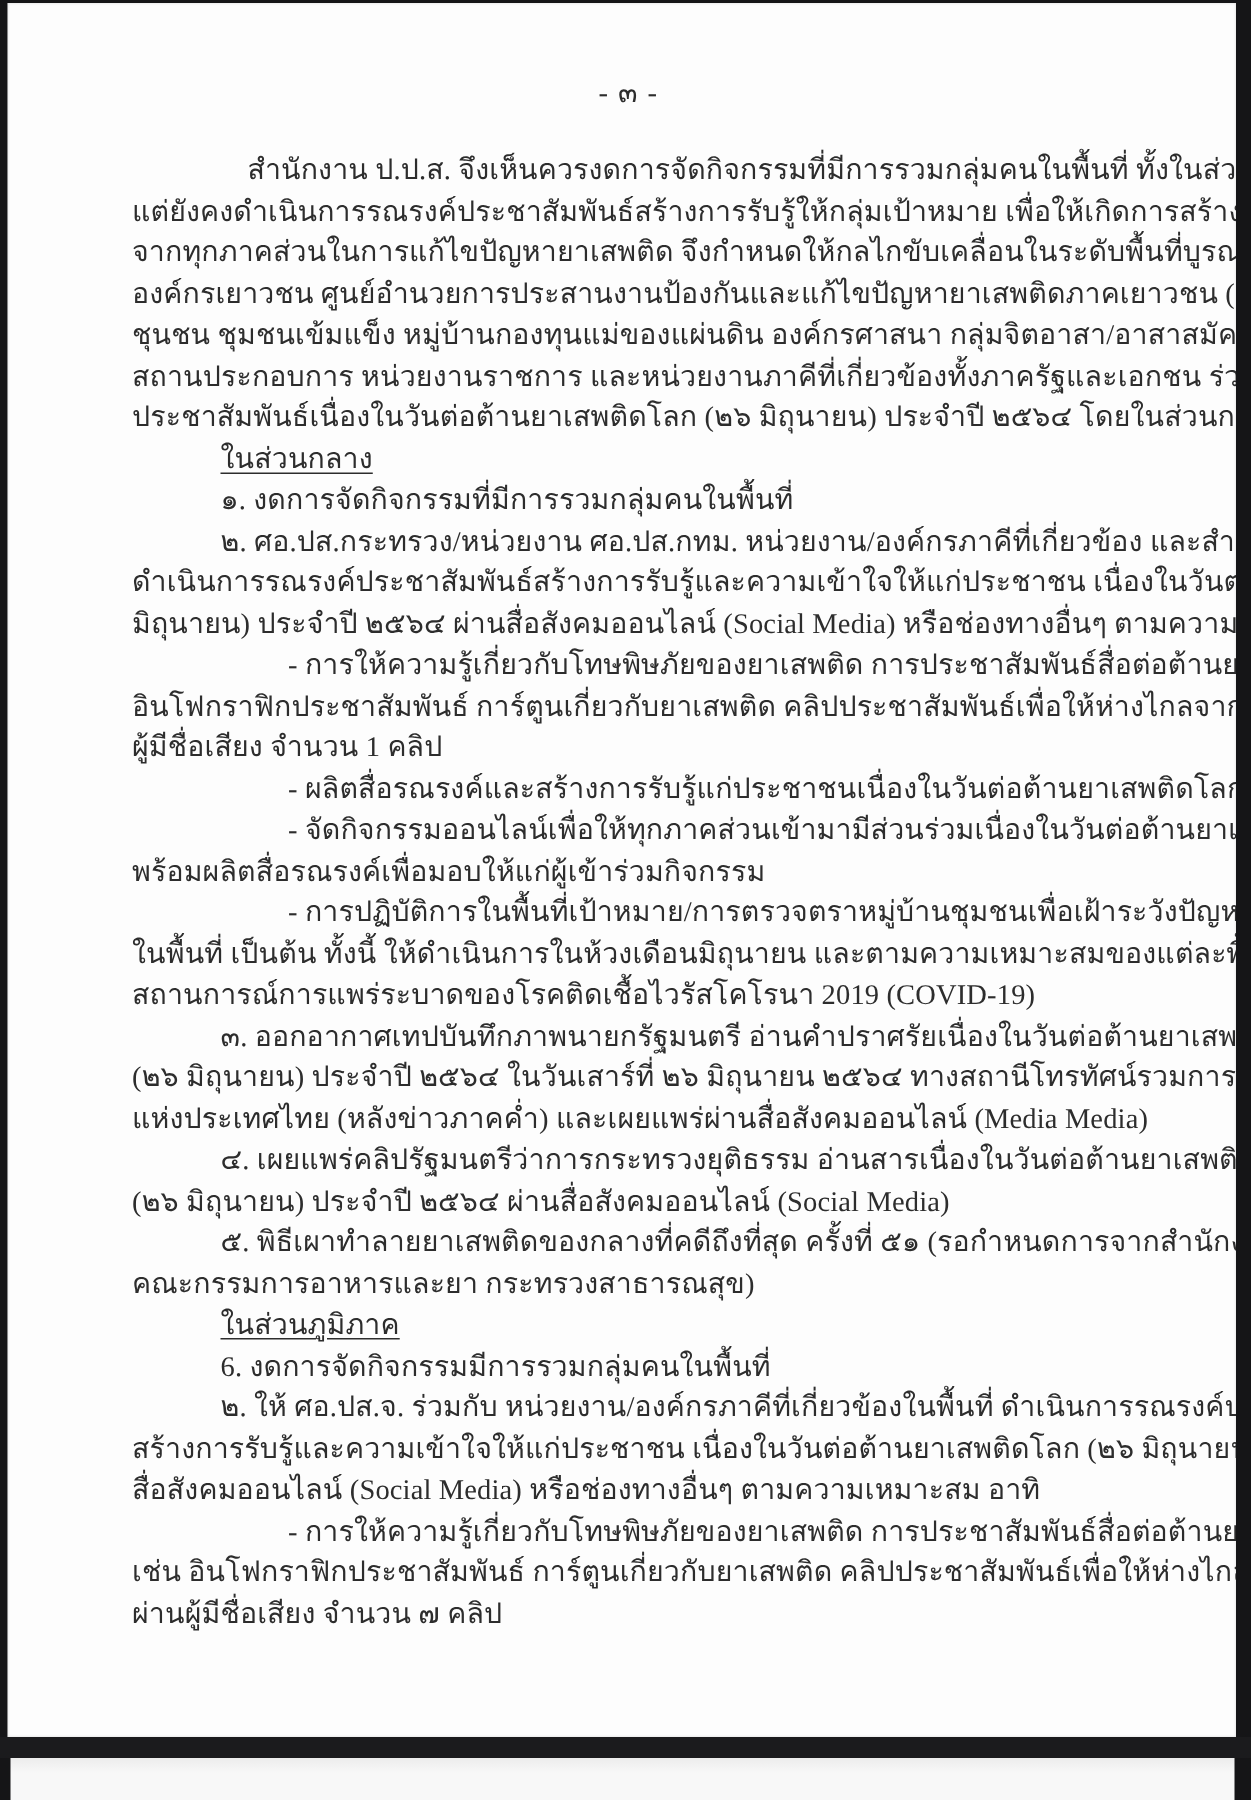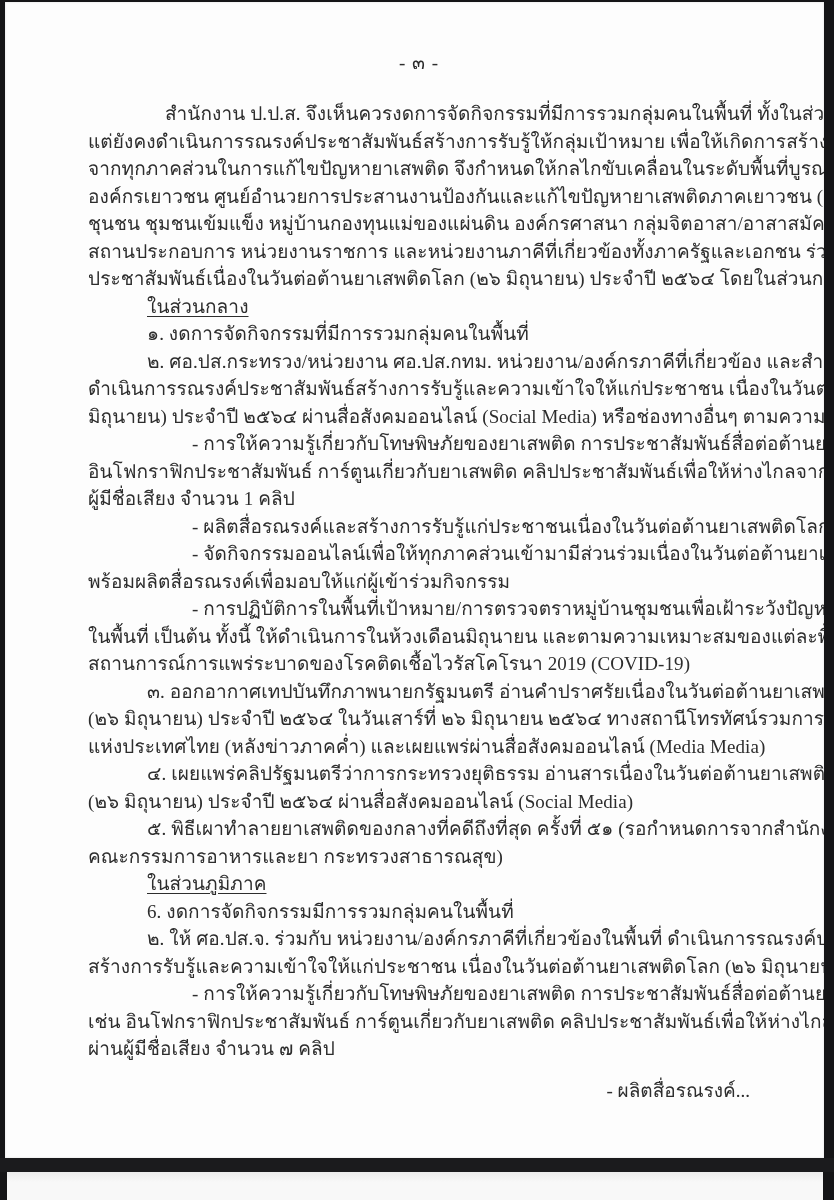--- a/index.html
+++ b/index.html
@@ -111,22 +111,22 @@
           <div class="ln cont">(๒๖ มิถุนายน) ประจำปี ๒๕๖๔ ในวันเสาร์ที่ ๒๖ มิถุนายน ๒๕๖๔ ทางสถานีโทรทัศน์รวมการเฉพาะกิจ</div>
           <div class="ln cont">แห่งประเทศไทย (หลังข่าวภาคค่ำ) และเผยแพร่ผ่านสื่อสังคมออนไลน์ (Media Media)</div>
           <div class="ln item">๔. เผยแพร่คลิปรัฐมนตรีว่าการกระทรวงยุติธรรม อ่านสารเนื่องในวันต่อต้านยาเสพติดโลก</div>
           <div class="ln cont">(๒๖ มิถุนายน) ประจำปี ๒๕๖๔ ผ่านสื่อสังคมออนไลน์ (Social Media)</div>
           <div class="ln item">๕. พิธีเผาทำลายยาเสพติดของกลางที่คดีถึงที่สุด ครั้งที่ ๕๑ (รอกำหนดการจากสำนักงาน</div>
           <div class="ln cont">คณะกรรมการอาหารและยา กระทรวงสาธารณสุข)</div>
           <div class="ln item hd">ในส่วนภูมิภาค</div>
           <div class="ln item">6. งดการจัดกิจกรรมมีการรวมกลุ่มคนในพื้นที่</div>
           <div class="ln item">๒. ให้ ศอ.ปส.จ. ร่วมกับ หน่วยงาน/องค์กรภาคีที่เกี่ยวข้องในพื้นที่ ดำเนินการรณรงค์ประชาสัมพันธ์</div>
           <div class="ln cont">สร้างการรับรู้และความเข้าใจให้แก่ประชาชน เนื่องในวันต่อต้านยาเสพติดโลก (๒๖ มิถุนายน) ประจำปี ๒๕๖๔ ผ่าน</div>
+          <div class="ln cont">สื่อสังคมออนไลน์ (Social Media) หรือช่องทางอื่นๆ ตามความเหมาะสม อาทิ</div>
           <div class="ln dash">- การให้ความรู้เกี่ยวกับโทษพิษภัยของยาเสพติด การประชาสัมพันธ์สื่อต่อต้านยาเสพติด</div>
           <div class="ln cont">เช่น อินโฟกราฟิกประชาสัมพันธ์ การ์ตูนเกี่ยวกับยาเสพติด คลิปประชาสัมพันธ์เพื่อให้ห่างไกลจากยาเสพติด</div>
           <div class="ln cont">ผ่านผู้มีชื่อเสียง จำนวน ๗ คลิป</div>
         </div>
-      <div class="continuation-note">- ผลิตสื่อรณรงค์...</div>
     </div>
   </div>
   <div class="page-gap"></div>
   <div class="next-page"></div>
 </div>
 
 </body></html>

